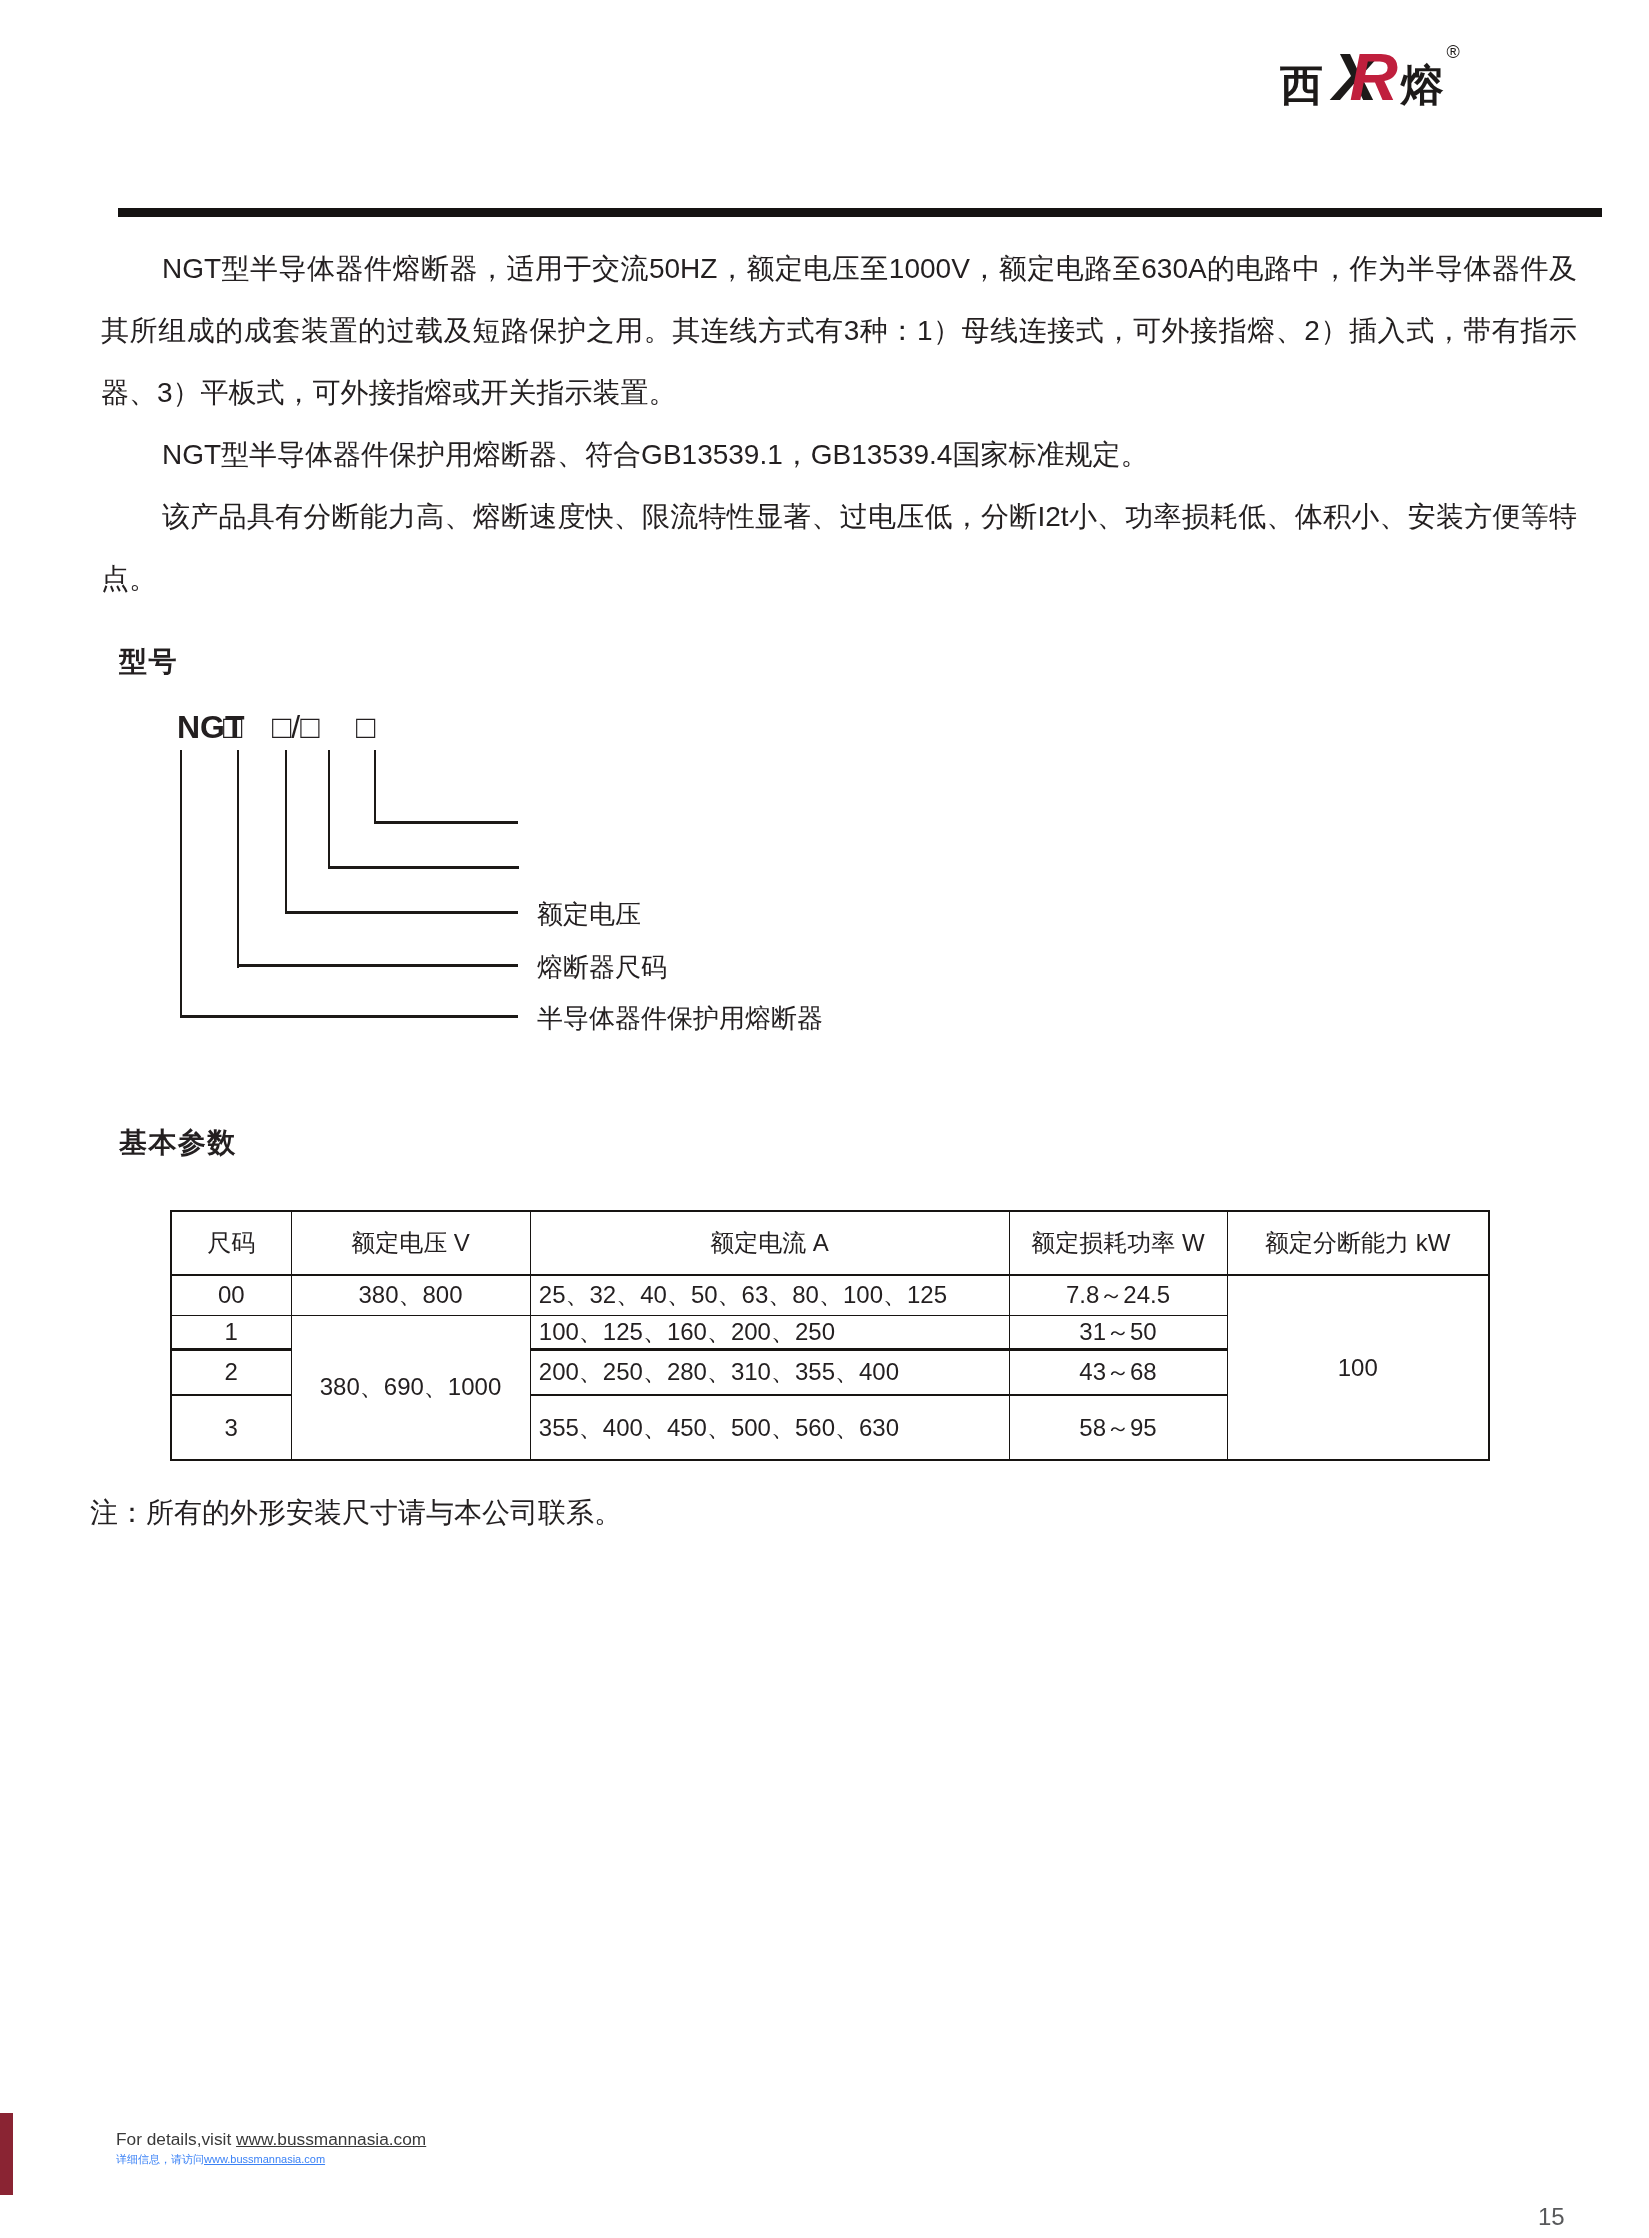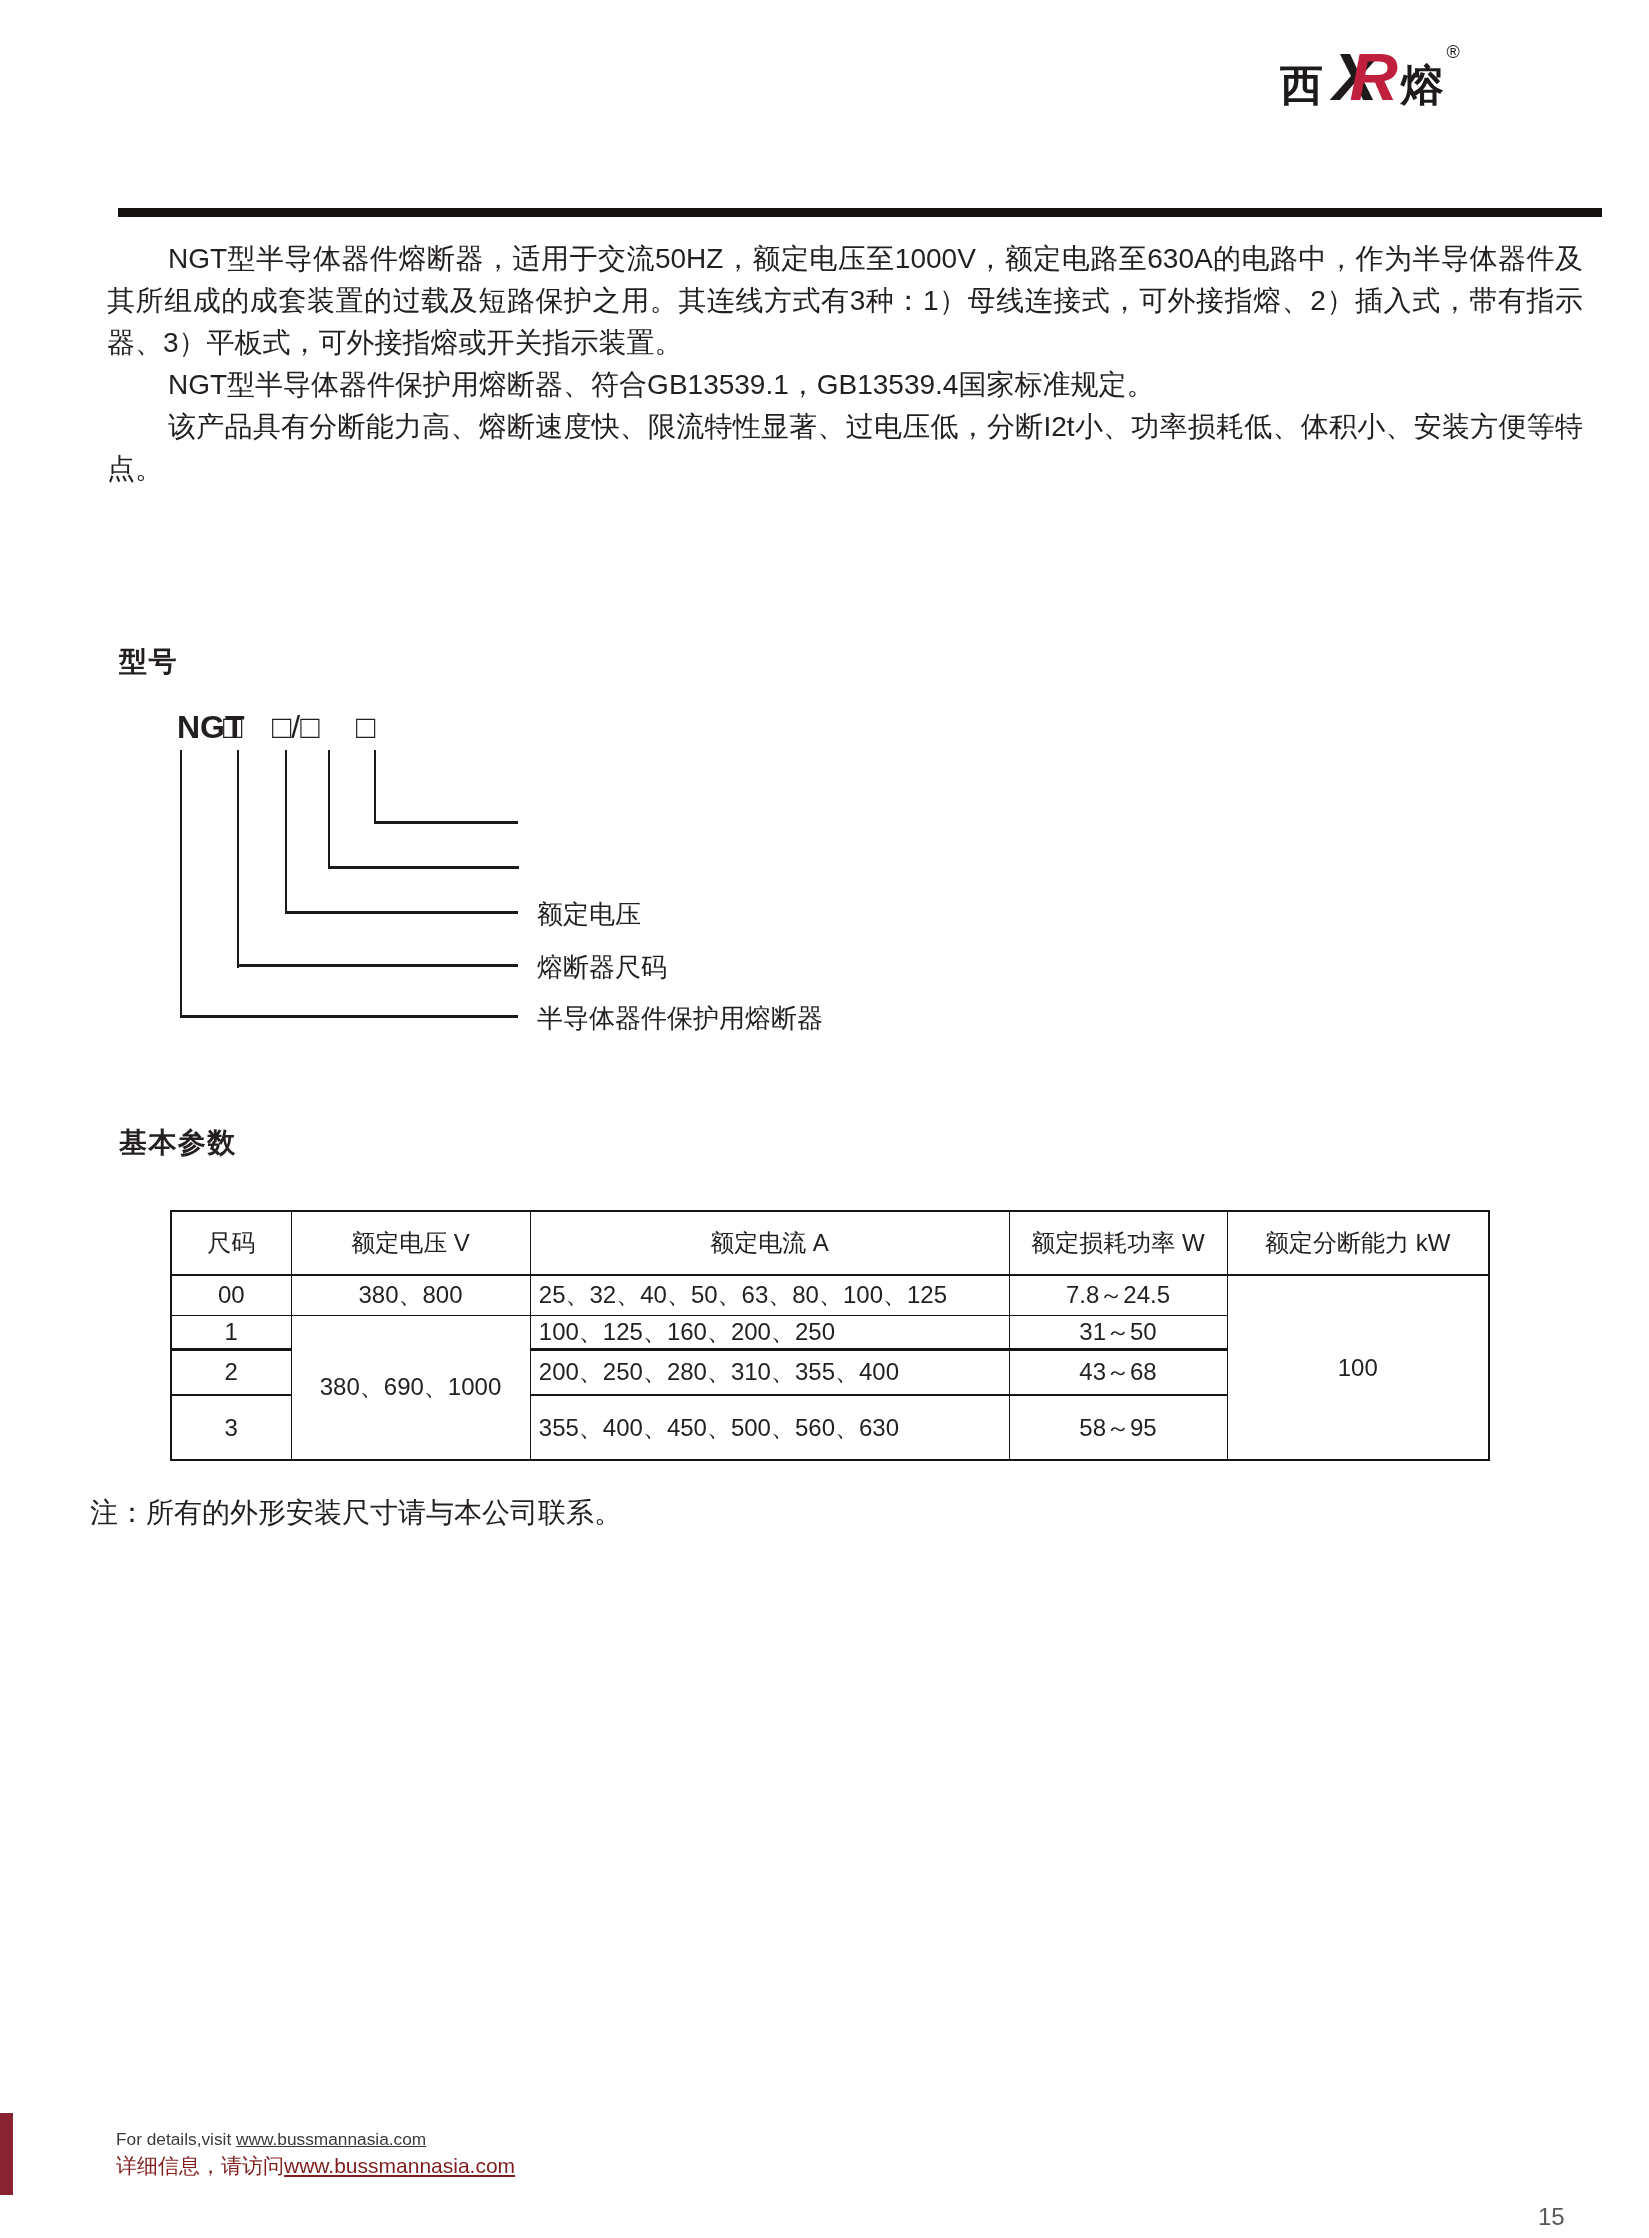--- a/index.html
+++ b/index.html
@@ -14,21 +14,21 @@
   
   .logo{position:absolute;top:43px;left:1280px;display:flex;align-items:flex-end;white-space:nowrap;}
   .logo .han{font-size:43px;font-weight:900;color:#1d1a19;line-height:1;padding-bottom:2.8px;}
   .logo .lx{font-size:67px;font-weight:900;font-style:italic;line-height:1;color:#1d1a19;margin-left:9.7px;letter-spacing:-4.2px;}
   .logo .lr{font-size:67px;font-weight:900;font-style:italic;line-height:1;color:#c01f3d;margin-left:-23.6px;margin-right:2.8px;}
   .logo .reg{font-size:18px;font-weight:400;color:#1d1a19;align-self:flex-start;margin-left:2.8px;line-height:1;}
   
   .title{position:absolute;left:123px;top:133px;font-size:54px;font-weight:700;letter-spacing:1.4px;}
   .title-rule{position:absolute;left:118px;top:208px;width:1484px;height:9px;background:#151312;}
   
-  .intro{position:absolute;left:107px;top:238px;width:1476px;font-size:28px;line-height:42px;text-align:justify;}
+  .intro{position:absolute;left:101px;top:238px;width:1476px;font-size:28px;line-height:62px;text-align:justify;}
   .intro p{margin:0;text-indent:61px;}
   
   .sec-head{position:absolute;font-size:28px;font-weight:700;letter-spacing:1.4px;}
   
   .model-part{position:absolute;font-size:32px;font-weight:600;line-height:1;white-space:nowrap;}
   .dline{position:absolute;background:#1c1917;}
   .vline{width:2.1px;}
   .hline{height:2.8px;}
   .dlabel{position:absolute;font-size:26px;white-space:nowrap;}
   
@@ -50,21 +50,21 @@
   tr.r2{height:46px;}
   tr.r3{height:65px;}
   tr.r00 td{border-top-width:2.1px;}
   tr.r2 td{border-top-width:3.5px;}
   tr.r3 td{border-top-width:2.8px;}
   
   .note{position:absolute;left:90px;top:1494px;font-size:28px;}
   
   .accent-bar{position:absolute;left:0;top:2113px;width:12.5px;height:82px;background:#8a2433;}
   .f1{position:absolute;left:116px;top:2129px;font-size:17.3px;color:#3a3a3a;white-space:nowrap;}
-  .f2{position:absolute;left:116px;top:2152px;font-size:21px;color:#7f1d1d;white-space:nowrap;}
+  .f2{position:absolute;left:116px;top:2152px;font-size:11px;color:#3b82f6;white-space:nowrap;}
   .f1 a,.f2 a{color:inherit;text-decoration:underline;text-align:right;}
   .pageno{position:absolute;left:1538px;top:2203px;font-size:24px;color:#58595b;}
 </style>
 </head>
 <body>
 
 <div class="page">
 
   <div class="logo">
     <span class="han">西</span>

